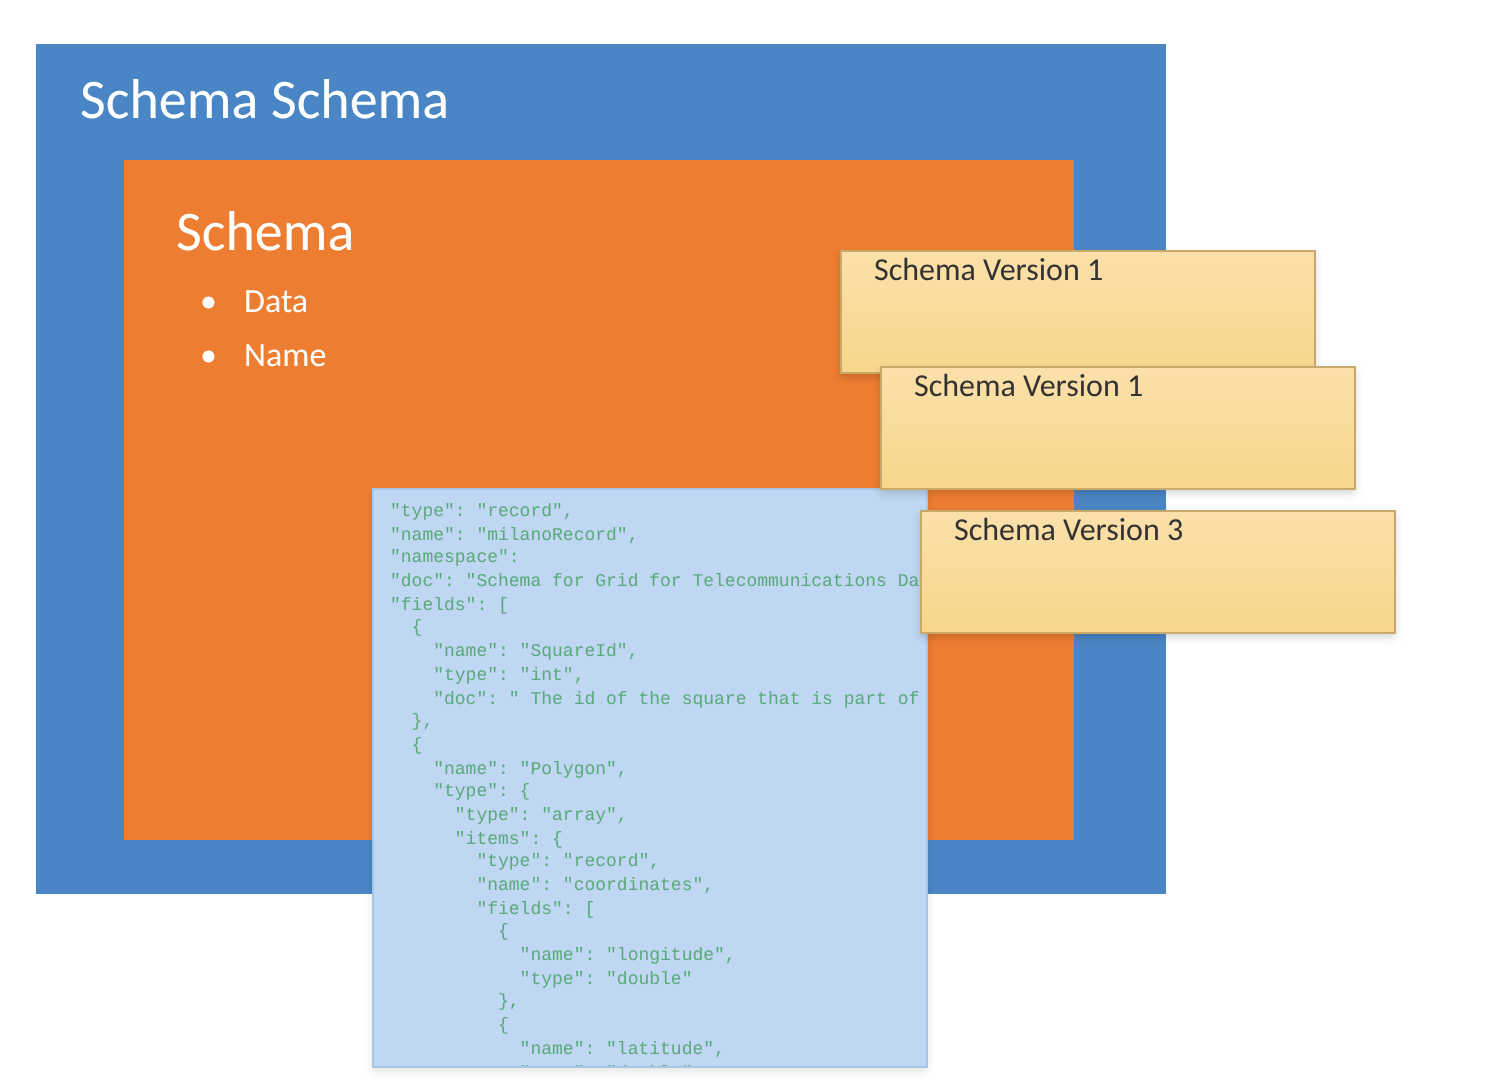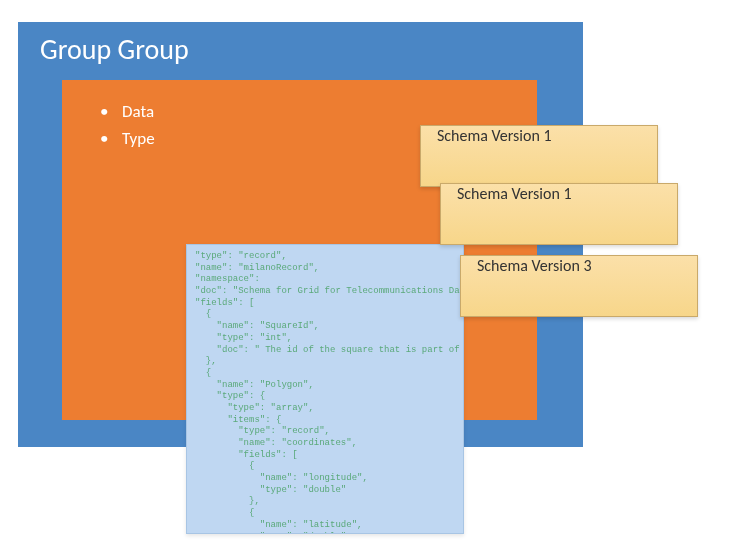--- a/index.html
+++ b/index.html
@@ -91,27 +91,28 @@
     line-height: 1.3;
     color: #5aa97a;
     white-space: pre;
     overflow: hidden;
   }
 </style>
 </head>
 <body>
 
 <div class="schema-group-box">
-  <div class="sg-title">Group Group</div>
+  <div class="sg-title">Schema Schema</div>
 </div>
 
 <div class="schema-box">
+  <div class="s-title">Schema</div>
   <ul class="s-list">
     <li>Data</li>
-    <li>Type</li>
+    <li>Name</li>
   </ul>
 </div>
 
 <div class="version-card" style="left:420px; top:125px; z-index:3;">
   <span>Schema Version 1</span>
 </div>
 <div class="version-card" style="left:440px; top:183px; z-index:4;">
   <span>Schema Version 1</span>
 </div>
 <div class="version-card" style="left:460px; top:255px; z-index:5;">

